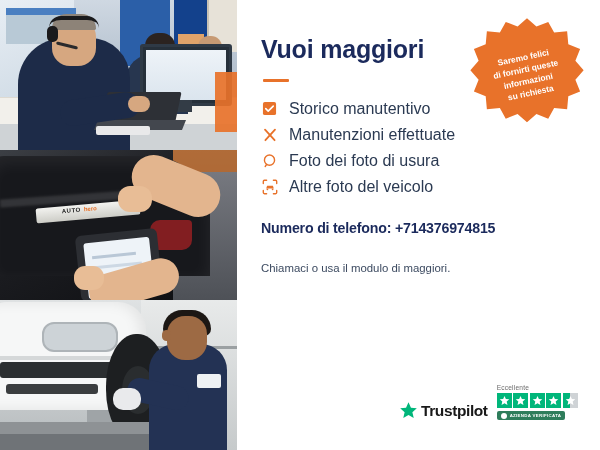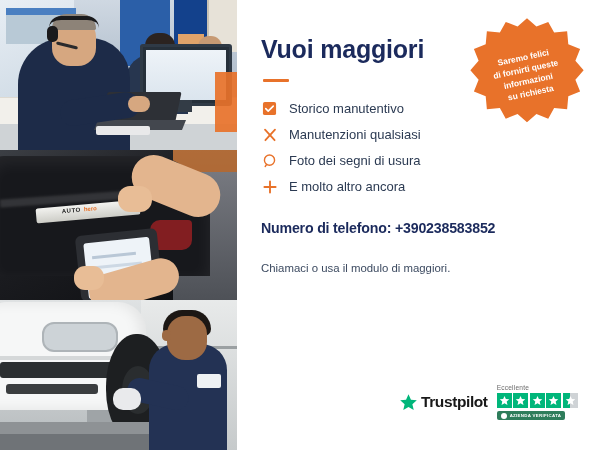--- a/index.html
+++ b/index.html
@@ -88,34 +88,34 @@
   .ph3 .cab{position:absolute;right:92px;bottom:16px;width:58px;height:44px;background:#9fa4a7;border-top:3px solid #b8bcbe;}
 
   
   .content{flex:1;position:relative;padding:34px 22px 0 24px;box-sizing:border-box;background:#fff;}
   .heading{font-size:25px;line-height:1.22;font-weight:700;color:#1b2a5c;letter-spacing:-.2px;margin:0;max-width:215px;}
   .rule{width:26px;height:3px;background:#e8722a;margin:14px 0 14px 2px;border-radius:1px;}
 
   .list{list-style:none;margin:0;padding:0;}
   .li{display:flex;align-items:center;gap:11px;height:26px;}
   .ic{width:17px;height:17px;flex:0 0 17px;display:flex;align-items:center;justify-content:center;color:#e8722a;}
-  .li-txt{font-size:13px;color:#2b3a52;white-space:nowrap;}
+  .li-txt{font-size:16px;color:#2b3a52;white-space:nowrap;}
 
   .phone{margin-top:20px;font-size:14.2px;font-weight:700;color:#1b2a5c;letter-spacing:-.2px;}
   .sub{margin-top:7px;font-size:11.4px;line-height:1.55;color:#3c4a60;}
 
   
   .burst{position:absolute;right:6px;top:16px;width:118px;height:118px;}
   .burst svg{position:absolute;inset:0;}
   .burst .inner{position:absolute;inset:0;display:flex;flex-direction:column;align-items:center;justify-content:center;transform:rotate(-12deg);}
   .burst .hs{margin-bottom:2px;}
   .burst .btxt{font-size:8.4px;font-weight:700;color:#fff;line-height:1.42;text-align:center;width:96px;}
 
   
-  .tp{position:absolute;right:14px;bottom:30px;display:flex;align-items:center;gap:9px;}
+  .tp{position:absolute;right:14px;bottom:30px;display:flex;align-items:flex-end;gap:9px;}
   .tp-logo{display:flex;align-items:center;gap:3px;}
   .tp-word{font-size:15.5px;font-weight:700;color:#191919;letter-spacing:-.4px;}
   .tp-right{display:flex;flex-direction:column;align-items:flex-start;}
   .tp-exc{font-size:6.6px;color:#6b6b6b;margin-bottom:2px;letter-spacing:.2px;}
   .stars{display:flex;gap:1.6px;}
   .st{width:15px;height:15px;background:#00b67a;display:flex;align-items:center;justify-content:center;}
   .st.half{background:linear-gradient(90deg,#00b67a 50%,#cfd3d6 50%);}
   .verif{margin-top:3px;display:flex;align-items:center;gap:3px;background:#2e7d5b;border-radius:2px;padding:1.5px 4px;}
   .verif .vic{width:6px;height:6px;border-radius:50%;background:#fff;}
   .verif .vtx{font-size:4.4px;color:#fff;letter-spacing:.3px;font-weight:700;}
@@ -219,47 +219,52 @@
       </li>
 
       <li class="li">
         <span class="ic">
           <svg width="16" height="16" viewBox="0 0 16 16" stroke="#e8722a" stroke-width="1.8" stroke-linecap="round" fill="none">
               <path d="M3 2.6l9.6 10.6"></path>
               <path d="M13 2.6L3.4 13.2"></path>
               <circle cx="8" cy="8" r="1.1" fill="#e8722a" stroke="none"></circle>
             </svg>
         </span>
-        <span class="li-txt">Manutenzioni qualsiasi</span>
+        <span class="li-txt">Manutenzioni effettuate</span>
       </li>
 
       <li class="li">
         <span class="ic">
           <svg width="15" height="15" viewBox="0 0 16 16">
               <circle cx="8" cy="7.6" r="5.4" fill="none" stroke="#e8722a" stroke-width="1.5"></circle>
               <path d="M5 12.2l-1.6 2.2" stroke="#e8722a" stroke-width="1.5" stroke-linecap="round"></path>
             </svg>
         </span>
-        <span class="li-txt">Foto dei segni di usura</span>
+        <span class="li-txt">Foto dei foto di usura</span>
       </li>
-
 
       <li class="li">
         <span class="ic">
-          <svg width="16" height="16" viewBox="0 0 16 16" stroke="#e8722a" stroke-width="1.9" stroke-linecap="round">
-              <path d="M8 2.4v11.2"></path>
-              <path d="M2.4 8h11.2"></path>
-            </svg>
-        </span>
-        <span class="li-txt">E molto altro ancora</span>
+          <svg width="16" height="16" viewBox="0 0 16 16" stroke="#e8722a" stroke-width="1.4" fill="none" stroke-linecap="round">
+              <path d="M1.3 4.6V2.4c0-.6.5-1.1 1.1-1.1h2.2"></path>
+              <path d="M14.7 4.6V2.4c0-.6-.5-1.1-1.1-1.1h-2.2"></path>
+              <path d="M1.3 11.4v2.2c0 .6.5 1.1 1.1 1.1h2.2"></path>
+              <path d="M14.7 11.4v2.2c0 .6-.5 1.1-1.1 1.1h-2.2"></path>
+              <path d="M4.2 9.4h7.6l-.9-2.6H5.1z" fill="#e8722a" stroke="none"></path>
+              <circle cx="5.4" cy="10.3" r=".9" fill="#e8722a" stroke="none"></circle>
+              <circle cx="10.6" cy="10.3" r=".9" fill="#e8722a" stroke="none"></circle>
+            </svg>
+        </span>
+        <span class="li-txt">Altre foto del veicolo</span>
       </li>
 
+
     </ul>
 
-    <div class="phone">Numero di telefono: +390238583852</div>
+    <div class="phone">Numero di telefono: +714376974815</div>
     <div class="sub">
       <br>
       <span>Chiamaci o usa il modulo di maggiori.</span>
     </div>
 
     <div class="burst">
       <svg viewBox="0 0 100 100" width="118" height="118">
         <path fill="#e8722a" d="M50 2 L58 9 L68 5 L73 14 L84 13 L85 24 L95 28 L91 38 L98 46 L91 54 L95 64 L85 68 L84 79 L73 78 L68 87 L58 83 L50 90 L42 83 L32 87 L27 78 L16 79 L15 68 L5 64 L9 54 L2 46 L9 38 L5 28 L15 24 L16 13 L27 14 L32 5 L42 9 Z"></path>
       </svg>
       <div class="inner">

